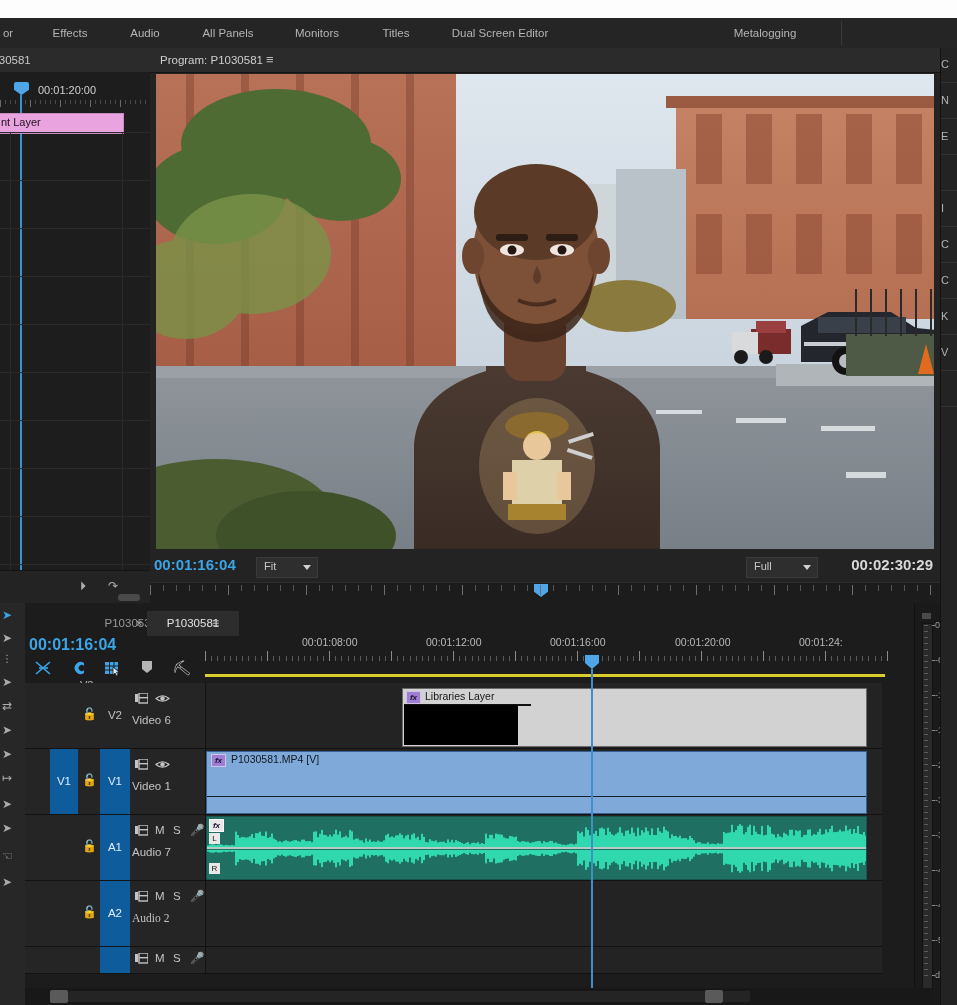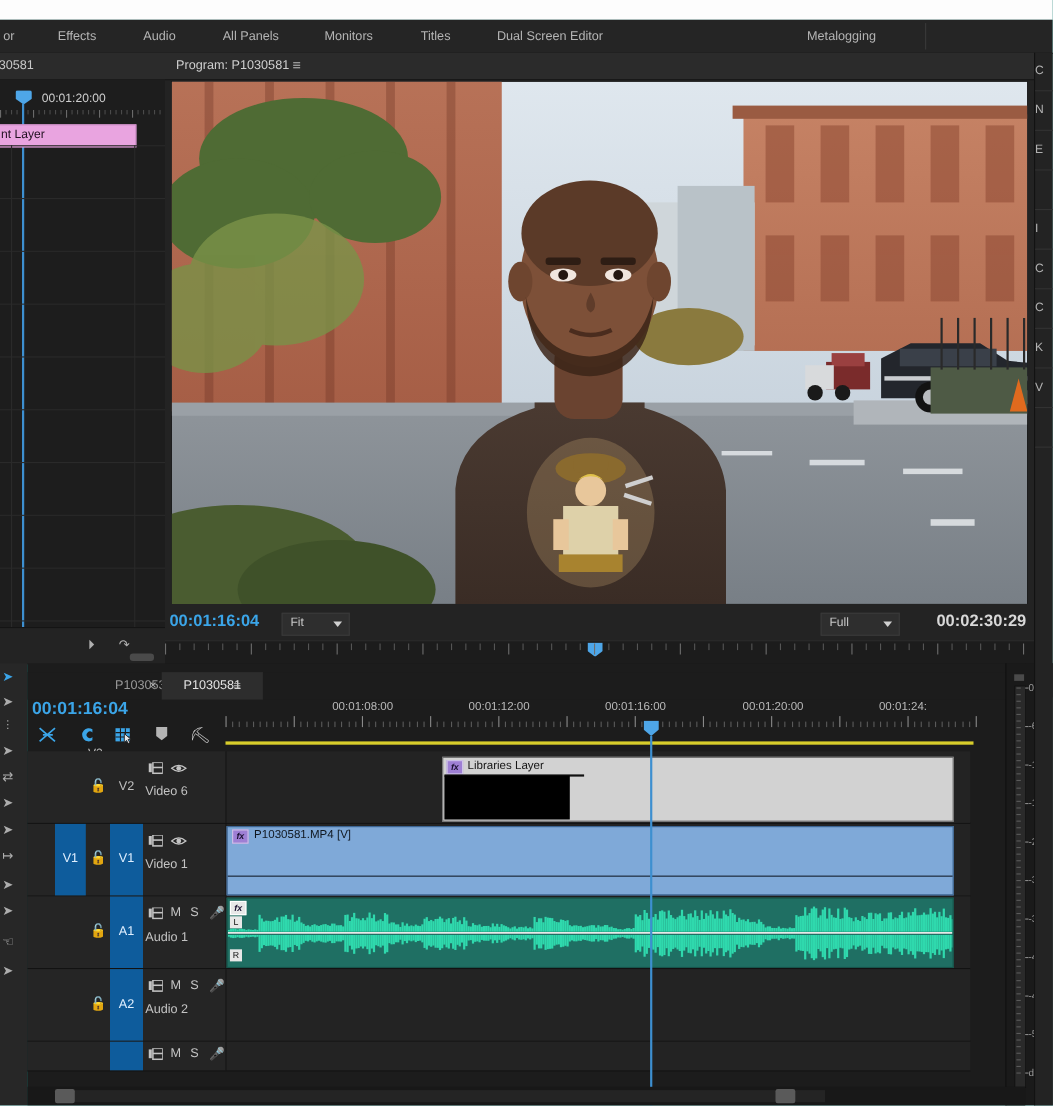--- a/index.html
+++ b/index.html
@@ -796,21 +796,21 @@
         <span class="ico" style="left:110px;top:10px;">
           <svg width="13" height="11" viewBox="0 0 13 11">
             <rect x="0" y="1" width="3" height="8" fill="#c4c4c4"></rect>
               <rect x="4" y="0" width="9" height="10" fill="none" stroke="#c4c4c4" stroke-width="1.4"></rect>
             <rect x="4" y="4" width="9" height="1.4" fill="#c4c4c4"></rect>
           </svg>
         </span>
         <span class="ico" style="left:130px;top:9px;">M</span>
         <span class="ico" style="left:148px;top:9px;">S</span>
         <span class="ico" style="left:165px;top:8px;">🎤</span>
-        <span class="nm" style="top:31px;">Audio 1</span>
+        <span class="nm" style="top:31px;">Audio 7</span>
       </div>
       <div class="lane">
         <div class="clip-a" style="left:0;top:1px;width:659px;height:62px;">
           <span class="fx">fx</span>
           <span class="chan" style="top:16px;">L</span>
           <span class="chan" style="top:46px;">R</span>
           <svg width="659" height="62" viewBox="0 0 659 62" preserveAspectRatio="none" style="position:absolute;left:0;top:0;">
             <g id="wfg">
                 <rect x="0" y="28.44" width="2" height="1.56" fill="#2fd9ad"></rect>
                 <rect x="2" y="27.59715142070649" width="2" height="2.4028485792935124" fill="#2fd9ad"></rect>
@@ -1486,21 +1486,21 @@
         <span class="ico" style="left:110px;top:10px;">
           <svg width="13" height="11" viewBox="0 0 13 11">
             <rect x="0" y="1" width="3" height="8" fill="#c4c4c4"></rect>
               <rect x="4" y="0" width="9" height="10" fill="none" stroke="#c4c4c4" stroke-width="1.4"></rect>
             <rect x="4" y="4" width="9" height="1.4" fill="#c4c4c4"></rect>
           </svg>
         </span>
         <span class="ico" style="left:130px;top:9px;">M</span>
         <span class="ico" style="left:148px;top:9px;">S</span>
         <span class="ico" style="left:165px;top:8px;">🎤</span>
-        <span class="nm" style="top:31px;">Audio 2</span>
+        <span class="nm" style="top:31px;font-family:Liberation Serif, serif;">Audio 2</span>
       </div>
       <div class="lane"></div>
     </div>
 
     <div class="trk" style="top:344px;height:26px;">
       <div class="hdr">
         <span class="src" style="top:0;height:26px;line-height:26px;"> </span>
         <span class="ico" style="left:110px;top:6px;">
           <svg width="13" height="11" viewBox="0 0 13 11">
             <rect x="0" y="1" width="3" height="8" fill="#c4c4c4"></rect>

